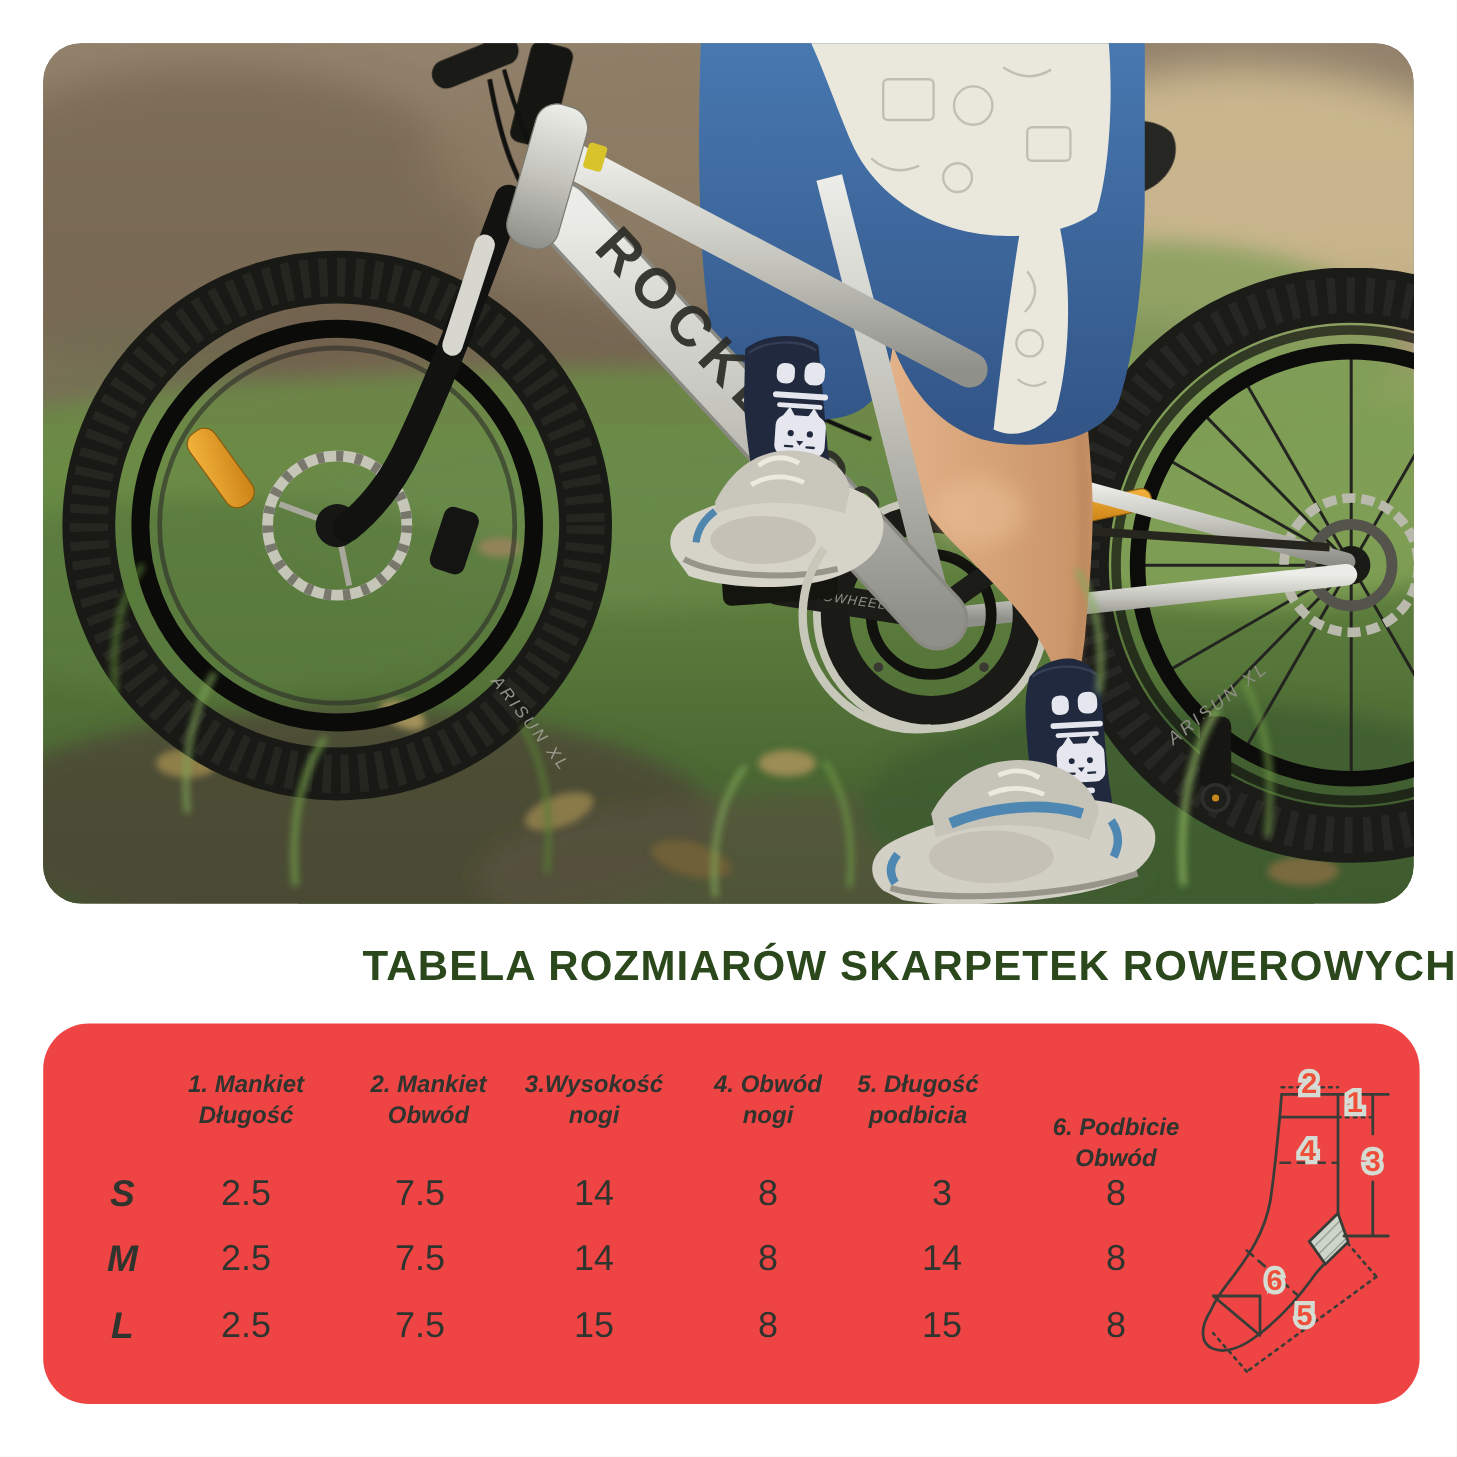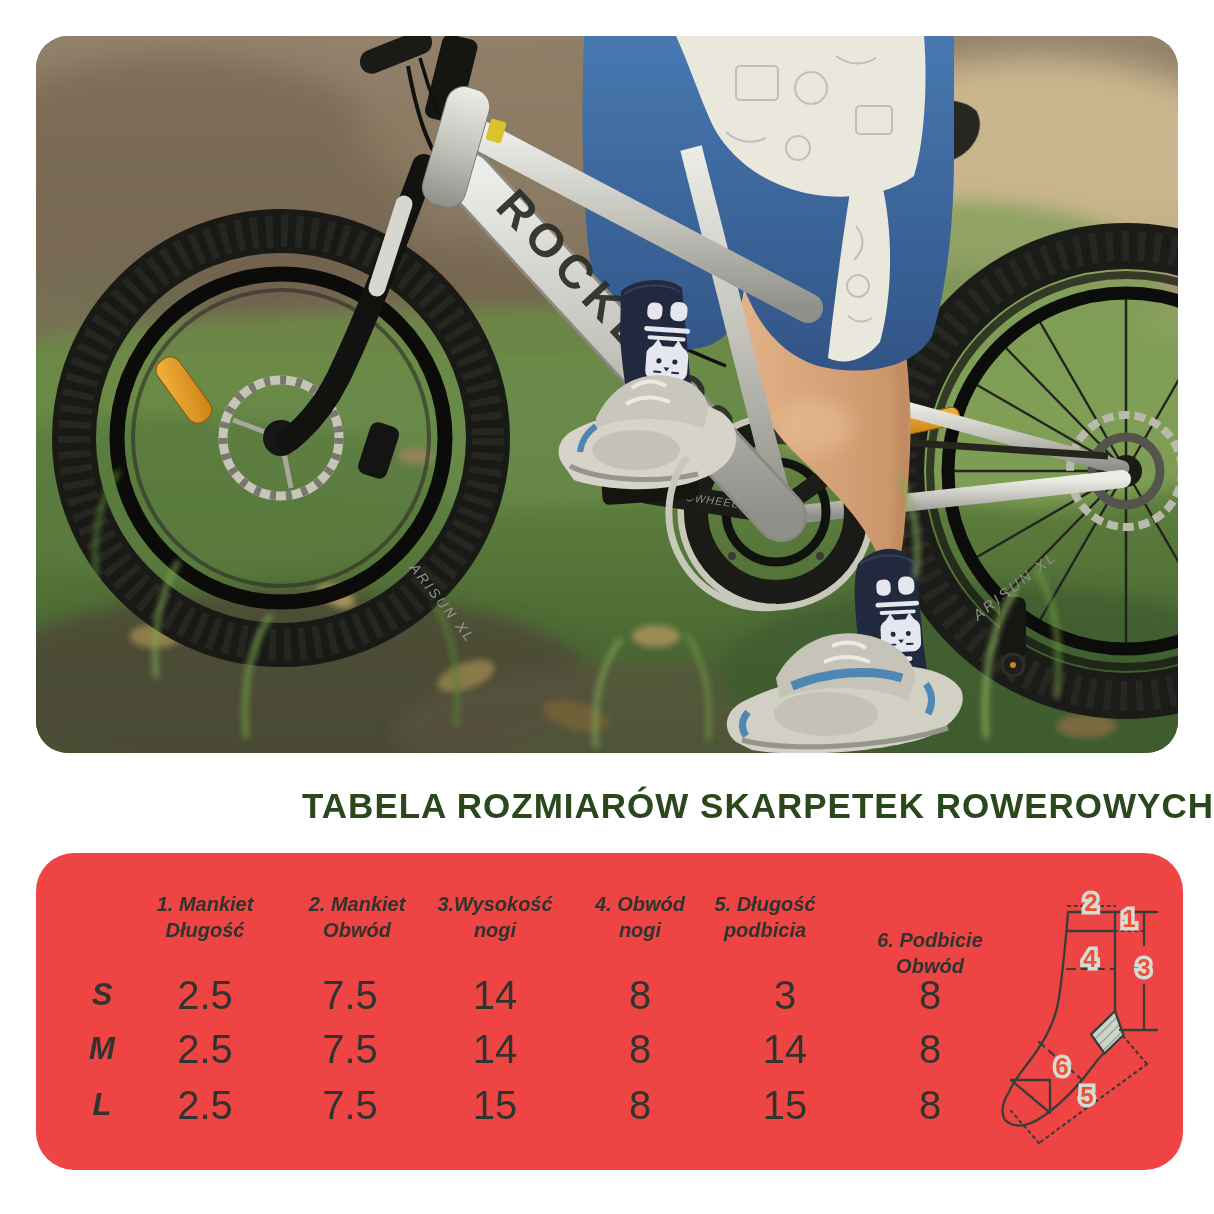--- a/index.html
+++ b/index.html
@@ -4,21 +4,21 @@
 <style>
   html,body{margin:0;padding:0;background:#ffffff;}
   body{width:1214px;height:1214px;position:relative;font-family:"Liberation Sans",sans-serif;overflow:hidden;}
   .photo-card{position:absolute;left:36px;top:36px;width:1142px;height:717px;border-radius:32px;overflow:hidden;background:#7b6c58;}
   .photo-card svg{display:block;width:100%;height:100%;}
   .page-title{position:absolute;left:0;right:0;top:786px;text-align:right;font-size:35px;font-weight:700;letter-spacing:1px;color:#2b481d;white-space:nowrap;}
   .size-panel{position:absolute;left:36px;top:853px;width:1147px;height:317px;background:#ef4444;border-radius:38px;}
   .cc{position:absolute;transform:translate(-50%,-50%);white-space:nowrap;color:#2f342e;}
   .hdr{font-size:20px;font-weight:700;font-style:italic;text-align:center;line-height:1.32;}
   .sizeL{font-size:31px;font-weight:700;font-style:italic;}
-  .val{font-size:40px;}
+  .val{font-size:30px;}
   .diagram{position:absolute;left:947px;top:20px;width:202px;height:287px;}
   .diagram svg{display:block;width:100%;height:100%;}
   .dnum{font:bold 24px "Liberation Sans",sans-serif;fill:#ef4f38;paint-order:stroke;stroke:#d5dcd3;stroke-width:7px;text-anchor:middle;}
 </style>
 </head>
 <body>
 
 <div class="photo-card">
 <svg viewBox="0 0 1142 717">
   <defs>

